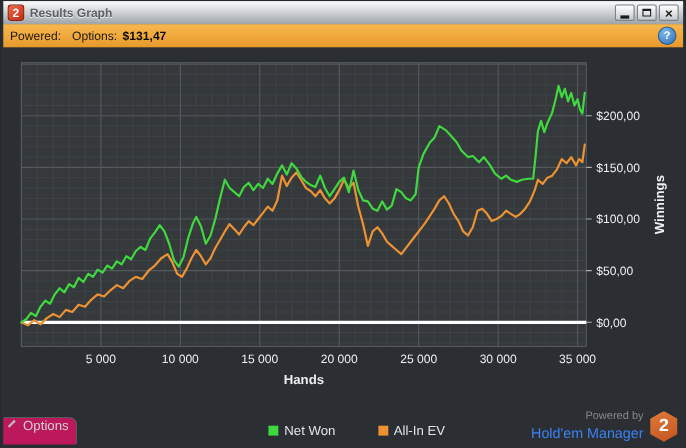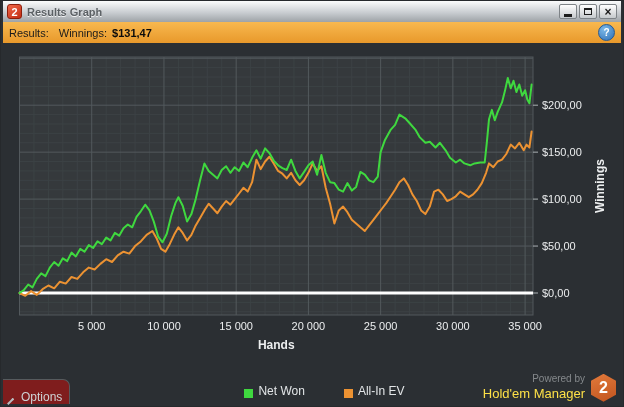--- a/index.html
+++ b/index.html
@@ -26,33 +26,33 @@
   .filterbar b{font-weight:bold;color:#0c0c0c;}
   .filter-spacer{flex:1;}
   .gap{display:inline-block;width:5px;}
   .info-icon{width:15px;height:15px;border-radius:50%;background:radial-gradient(circle at 35% 30%,#7cb9e8,#2f6fb5);
              border:1px solid #245a96;color:#fff;font-size:10px;font-weight:bold;line-height:15px;text-align:center;}
   
   #chart-svg{position:absolute;left:0;top:43px;z-index:5;}
   #chart-svg text{font-family:"Liberation Sans",sans-serif;}
   
   .bottombar{position:absolute;left:3px;right:3px;bottom:3px;height:38px;z-index:20;}
-  .options-btn{position:absolute;left:0;bottom:0;width:67px;height:25px;background:#7f1d1d;
+  .options-btn{position:absolute;left:0;bottom:0;width:67px;height:25px;background:#be185d;
                border-top:1px solid #565b5e;border-right:1px solid #565b5e;border-top-right-radius:7px;
-               display:flex;align-items:flex-end;gap:8px;padding:0 8px;box-sizing:border-box;cursor:default;}
+               display:flex;align-items:flex-start;gap:8px;padding:0 8px;box-sizing:border-box;cursor:default;}
   .chevron-up{width:6px;height:6px;border-top:2px solid #b9bdc0;border-left:2px solid #b9bdc0;
               transform:rotate(45deg) translateY(2px);}
   .options-label{font-size:12px;color:#ced2d4;}
   .legend{position:absolute;left:0;right:0;bottom:6px;display:flex;justify-content:center;gap:14px;}
-  .legend-item{display:flex;align-items:flex-end;gap:5px;font-size:12px;color:#e2e5e7;padding-left:25px;}
+  .legend-item{display:flex;align-items:center;gap:5px;font-size:12px;color:#e2e5e7;padding-left:25px;}
   .swatch{width:9px;height:9px;display:inline-block;}
   .powered{position:absolute;right:5px;bottom:2px;display:flex;align-items:center;gap:6px;}
   .powered-text{display:flex;flex-direction:column;align-items:flex-end;line-height:1.25;}
   .powered-by{font-size:10px;color:#85898c;}
-  .hm-name{font-size:13px;color:#fde047;}
+  .hm-name{font-size:13px;color:#3b82f6;}
   .hex-logo{width:25px;height:28px;background:linear-gradient(160deg,#e27a3b,#c2541f);
             clip-path:polygon(50% 0,100% 25%,100% 75%,50% 100%,0 75%,0 25%);
             color:#fff;font-size:16px;font-weight:bold;display:flex;align-items:center;justify-content:center;}
 </style>
 </head>
 <body>
 
 <div class="window">
   <div class="titlebar">
     <span class="app-icon">2</span>
@@ -64,24 +64,24 @@
       <span class="win-btn">
           <span class="glyph-max"></span>
         </span>
       <span class="win-btn">
           <span class="glyph-close">×</span>
         </span>
     </span>
   </div>
 
   <div class="filterbar">
-    <span>Results:</span>
+    <span>Powered:</span>
       <span class="gap"></span>
     <span class="gap"></span>
-    <span>Winnings:</span>
+    <span>Options:</span>
       <span class="gap"></span>
     <b>$131,47</b>
     <span class="filter-spacer"></span>
     <span class="info-icon">?</span>
   </div>
 
   <svg id="chart-svg" width="624" height="321" viewBox="0 43 624 321">
       <rect x="19.5" y="57" width="513.5" height="258" fill="#35393c"></rect>
       <g stroke="#3c4245" stroke-width="1">
         <line x1="33.94571428571429" y1="57" x2="33.94571428571429" y2="315"></line>

